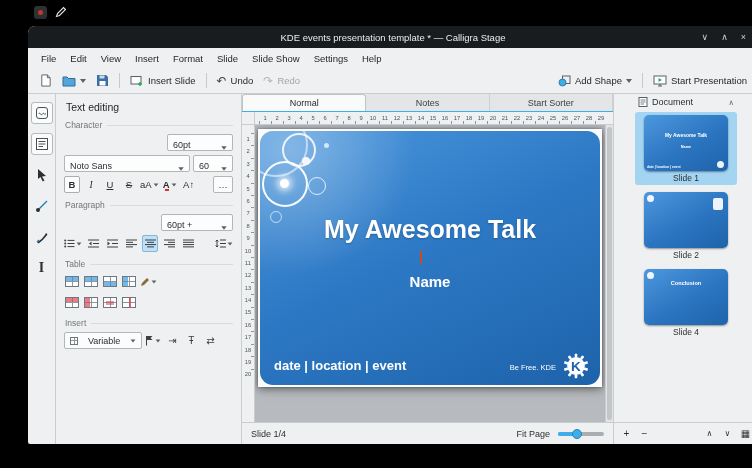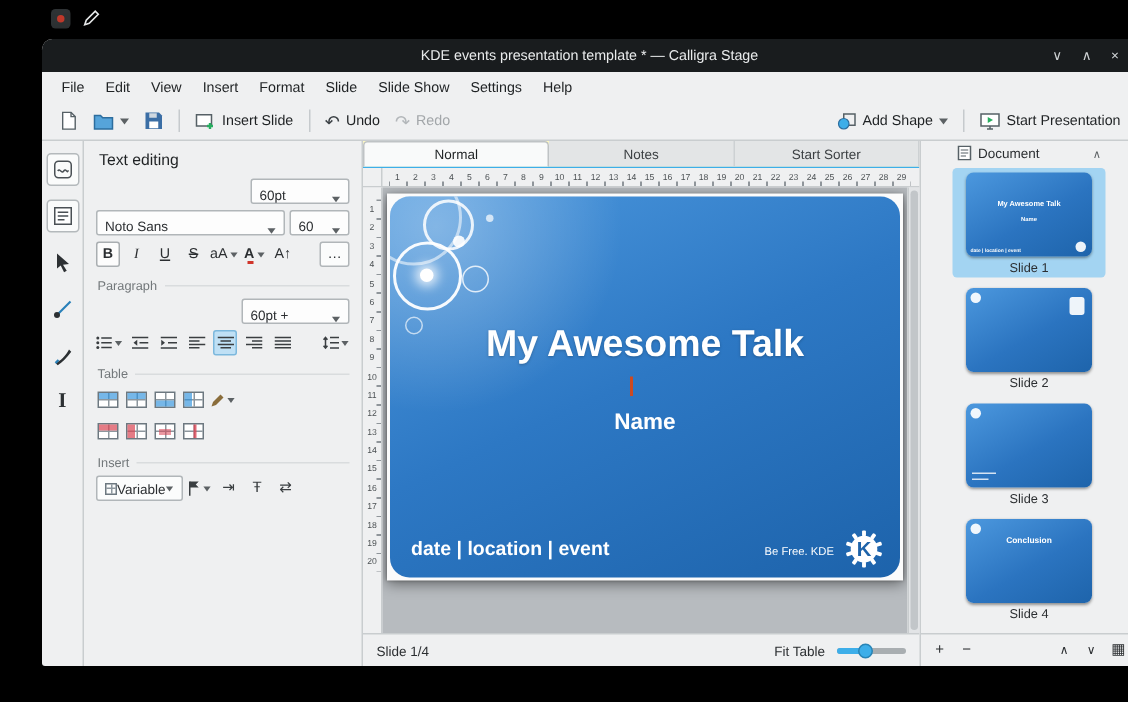--- a/index.html
+++ b/index.html
@@ -67,21 +67,21 @@
   .tg { width:14px; height:11px; border:1px solid #6d7880; background-color:#fff; position:relative;
         background-image:linear-gradient(#8d979e,#8d979e),linear-gradient(#8d979e,#8d979e);
         background-size:1px 100%,100% 1px; background-position:center,center; background-repeat:no-repeat; }
   .tg.rt::before { content:''; position:absolute; left:0; right:0; top:0; height:4px; background:rgba(45,145,220,.65); }
   .tg.rb::before { content:''; position:absolute; left:0; right:0; bottom:0; height:4px; background:rgba(45,145,220,.65); }
   .tg.cl::before { content:''; position:absolute; left:0; top:0; bottom:0; width:5px; background:rgba(45,145,220,.65); }
   .tg.rr::before { content:''; position:absolute; left:0; right:0; top:0; height:4px; background:rgba(218,68,83,.7); }
   .tg.cr::before { content:''; position:absolute; left:0; top:0; bottom:0; width:5px; background:rgba(218,68,83,.7); }
   .tg.mr::before { content:''; position:absolute; left:2px; right:2px; top:3px; height:4px; background:rgba(218,68,83,.55); }
   .tg.sr::before { content:''; position:absolute; left:6px; top:0; bottom:0; width:2px; background:rgba(218,68,83,.8); }
-  .var-btn { height:17px; border:1px solid #b1b6b9; border-radius:2px; background:#fbfcfc; display:flex; align-items:center; gap:0; padding:0 5px; font-size:9px; }
+  .var-btn { height:17px; border:1px solid #b1b6b9; border-radius:2px; background:#fbfcfc; display:flex; align-items:center; gap:10px; padding:0 5px; font-size:9px; }
   .var-grid { width:8px; height:8px; border:1px solid #6d7880;
         background-image:linear-gradient(#8d979e,#8d979e),linear-gradient(#8d979e,#8d979e);
         background-size:1px 100%,100% 1px; background-position:center,center; background-repeat:no-repeat; }
   .ins-glyph { font-size:10px; color:#3a3e41; }
 
   
   .center { width:371px; display:flex; flex-direction:column; flex:0 0 auto; min-height:0; }
   .tabbar { height:18px; display:flex; background:#fef9c3; border-bottom:1px solid #3daee9; flex:0 0 auto; }
   .tab { flex:1; display:flex; align-items:center; justify-content:center; font-size:9px; color:#3c4043; background:#e3e5e6; border-right:1px solid #cdd1d3; }
   .tab.active { background:#f9fafa; color:#1f2224; border:1px solid #bfc3c5; border-bottom:none; border-radius:3px 3px 0 0; }
@@ -283,20 +283,21 @@
         </svg>
       </div>
       <div class="tool-btn">
         <span class="ibeam">I</span>
       </div>
     </div>
 
     <div class="left-docker">
       <div class="docker-title">Text editing</div>
 
+      <div class="section-label">Character</div>
       <div class="row right">
         <div class="combo w66">
           <span>60pt</span>
           <span class="caret"></span>
         </div>
       </div>
       <div class="row">
         <div class="combo grow">
           <span>Noto Sans</span>
           <span class="caret"></span>
@@ -550,21 +551,21 @@
         </div>
 
         <div class="vscroll">
           <div class="thumb"></div>
         </div>
       </div>
 
       <div class="statusbar">
         <span>Slide 1/4</span>
         <div class="status-right">
-          <span>Fit Table</span>
+          <span>Fit Page</span>
           <div class="zoom-slider">
             <div class="zoom-fill"></div>
             <div class="zoom-knob"></div>
           </div>
         </div>
       </div>
     </div>
 
     <div class="right-docker">
       <div class="rd-header">
@@ -587,28 +588,20 @@
           </div>
           <div class="thumb-item">
             <div class="mini-slide">
               <div class="mini-badge"></div>
               <div class="mini-logo tl"></div>
             </div>
             <div class="thumb-label">Slide 2</div>
           </div>
           <div class="thumb-item">
             <div class="mini-slide">
-              <div class="mini-line l1"></div>
-              <div class="mini-line l2"></div>
-              <div class="mini-logo tl"></div>
-            </div>
-            <div class="thumb-label">Slide 3</div>
-          </div>
-          <div class="thumb-item">
-            <div class="mini-slide">
               <div class="mini-title solo">Conclusion</div>
               <div class="mini-logo tl"></div>
             </div>
             <div class="thumb-label">Slide 4</div>
           </div>
         </div>
       <div class="rd-footer">
         <span class="rd-btn">+</span>
         <span class="rd-btn">−</span>
         <span class="spacer"></span>

